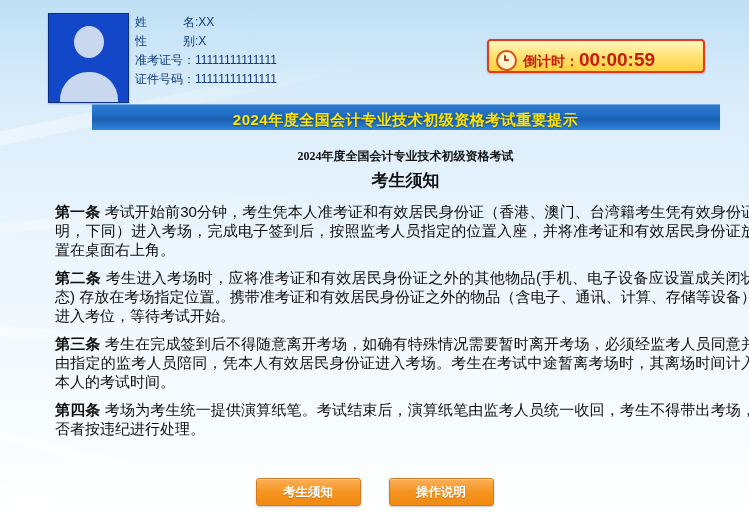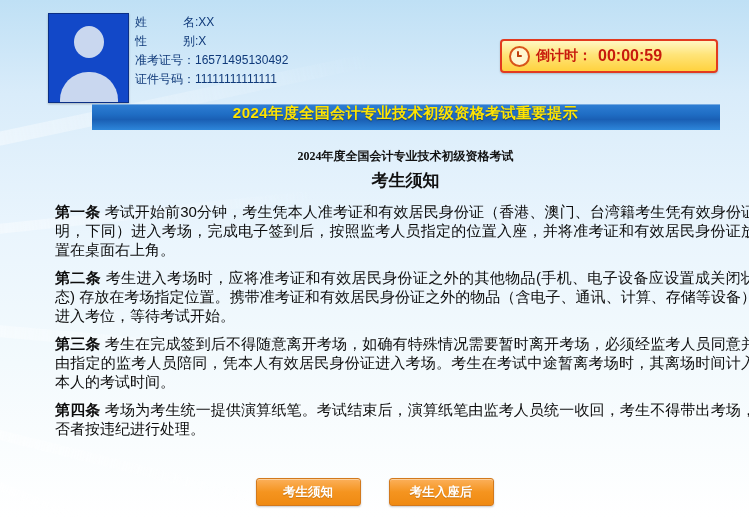--- a/index.html
+++ b/index.html
@@ -82,29 +82,29 @@
   .cand-row {
     display: flex;
     align-items: baseline;
     white-space: nowrap;
     margin-bottom: 3px;
   }
 
   
   .countdown {
     position: absolute;
-    right: 62px;
+    right: 75px;
     top: 39px;
     width: 214px;
     height: 30px;
     border: 2px solid #e23a1f;
     border-radius: 4px;
     background: linear-gradient(180deg, #fff8c4 0%, #ffe479 45%, #ffd23f 100%);
     display: flex;
-    align-items: center;
+    align-items: flex-end;
     box-shadow: 0 1px 2px rgba(0,0,0,.2);
   }
   .clock-icon {
     margin-left: 7px;
     width: 17px;
     height: 17px;
     border-radius: 50%;
     border: 2px solid #d8551a;
     background: #fff6d0;
     position: relative;
@@ -124,36 +124,35 @@
     width: 5px; height: 2px;
     left: 6px; top: 7px;
   }
   .countdown-label {
     margin-left: 6px;
     color: #c81b0d;
     font-weight: bold;
     font-size: 14px;
   }
   .countdown-time {
-    margin-left: 6px;
     color: #c81b0d;
     font-weight: bold;
-    font-size: 16px;
+    font-size: 19px;
     font-family: "Liberation Sans", sans-serif;
   }
 
   
   .title-bar {
     position: relative;
     margin: 0 auto;
     width: 628px;
     height: 26px;
     background: linear-gradient(180deg, #2f7fd4 0%, #1f6dc4 40%, #1a5fb4 60%, #2d86da 100%);
     display: flex;
-    align-items: flex-start;
+    align-items: flex-end;
     justify-content: center;
     box-shadow: inset 0 1px 0 rgba(255,255,255,.35);
   }
   .title-bar-text {
     color: #ffe400;
     font-weight: bold;
     font-size: 15px;
     letter-spacing: .5px;
     text-shadow: 0 1px 1px rgba(0,0,0,.35);
   }
@@ -240,21 +239,21 @@
     </div>
 
     <div class="cand-info">
       <div class="cand-row">
         <span>姓　　　名:XX</span>
       </div>
       <div class="cand-row">
         <span>性　　　别:X</span>
       </div>
       <div class="cand-row">
-        <span>准考证号：16571495130492</span>
+        <span>准考证号：11111111111111</span>
       </div>
       <div class="cand-row">
         <span>证件号码：11111111111111</span>
       </div>
     </div>
 
     <div class="countdown">
       <div class="clock-icon"></div>
       <span class="countdown-label">倒计时：</span>
       <span class="countdown-time">00:00:59</span>
@@ -282,16 +281,16 @@
       <span>考生在完成签到后不得随意离开考场，如确有特殊情况需要暂时离开考场，必须经监考人员同意并由指定的监考人员陪同，凭本人有效居民身份证进入考场。考生在考试中途暂离考场时，其离场时间计入本人的考试时间。</span>
     </div>
     <div class="rule">
       <b>第四条</b>
       <span>考场为考生统一提供演算纸笔。考试结束后，演算纸笔由监考人员统一收回，考生不得带出考场，否者按违纪进行处理。</span>
     </div>
   </div>
 
   <div class="btn-row">
     <div class="btn">考生须知</div>
-    <div class="btn">考生入座后</div>
+    <div class="btn">操作说明</div>
   </div>
 
 </div>
 
 </body></html>

